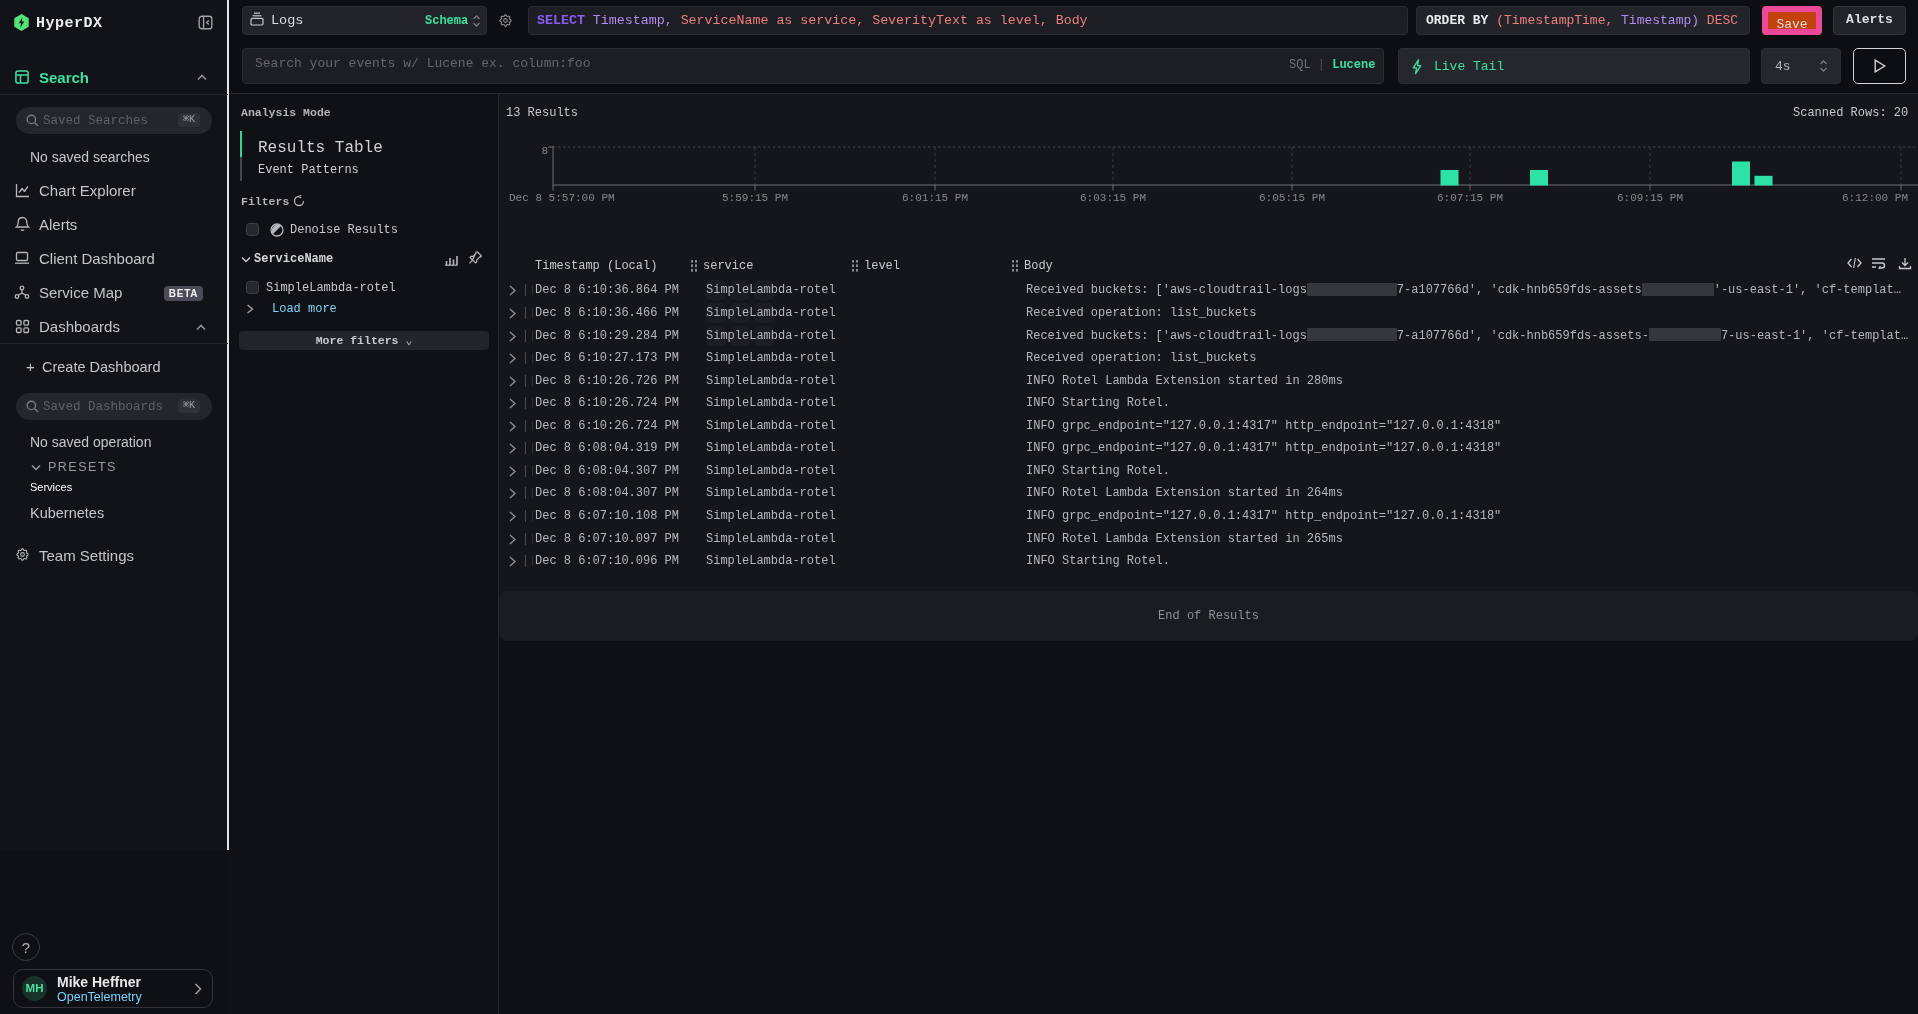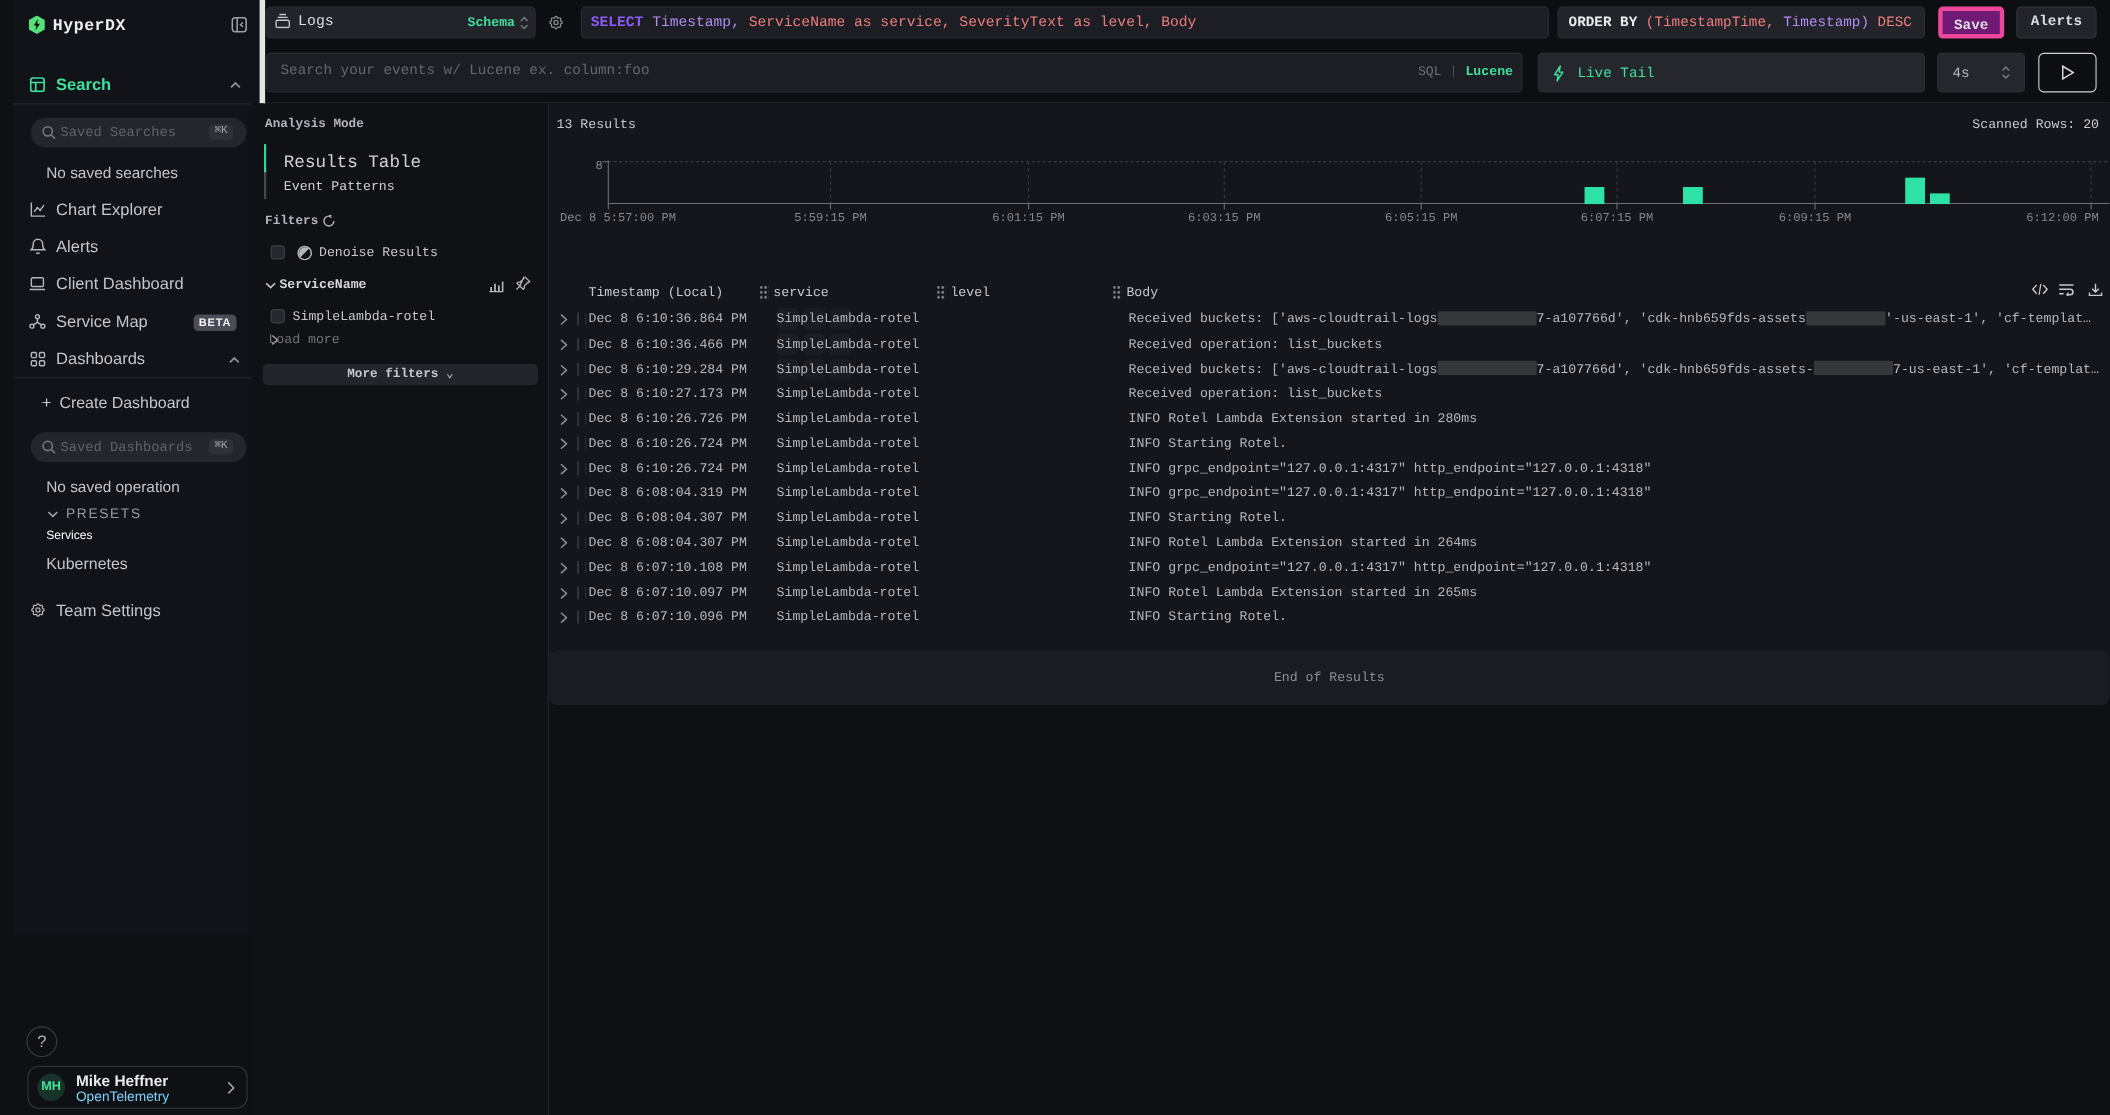--- a/index.html
+++ b/index.html
@@ -3,22 +3,22 @@
 <meta charset="utf-8">
 <style>
   * { margin:0; padding:0; box-sizing:border-box; }
   html,body { width:1918px; height:1014px; overflow:hidden; background:#0f1014; }
   body { font-family:"Liberation Mono", monospace; position:relative; }
   .sans { font-family:"Liberation Sans", sans-serif; }
   .abs { position:absolute; }
   svg { display:block; }
 
   
-  #sidebar { position:absolute; left:12px; top:0; width:229px; height:850px;
-    background:#121318; border-right:5px solid #e5e5e5; }
+  #sidebar { position:absolute; left:0; top:0; width:229px; height:850px;
+    background:#121318; border-right:2px solid #e5e5e5; }
   #topbar { position:absolute; left:229px; top:0; width:1689px; height:94px;
     background:#0d0e11; border-bottom:1px solid #26272c; }
   #filters { position:absolute; left:229px; top:94px; width:270px; height:920px;
     background:#101115; border-right:1px solid #26272c; }
   #main { position:absolute; left:499px; top:94px; width:1419px; height:920px; }
   #card { position:absolute; left:0; top:0; width:1419px; height:547px;
     background:#15161b; border-radius:0 0 8px 8px; }
   .hdl { width:8px; height:12px;
     background:radial-gradient(circle, #85888e 1.1px, transparent 1.3px) -1px -1px/4px 4.5px; }
   .row { position:absolute; left:0; width:1417px; height:22px; line-height:22px;
@@ -52,21 +52,21 @@
       <circle cx="12" cy="12" r="3"></circle>
       <path d="M10.325 4.317c.426 -1.756 2.924 -1.756 3.35 0a1.724 1.724 0 0 0 2.573 1.066c1.543 -.94 3.31 .826 2.37 2.37a1.724 1.724 0 0 0 1.065 2.572c1.756 .426 1.756 2.924 0 3.35a1.724 1.724 0 0 0 -1.066 2.573c.94 1.543 -.826 3.31 -2.37 2.37a1.724 1.724 0 0 0 -2.572 1.065c-.426 1.756 -2.924 1.756 -3.35 0a1.724 1.724 0 0 0 -2.573 -1.066c-1.543 .94 -3.31 -.826 -2.37 -2.37a1.724 1.724 0 0 0 -1.065 -2.572c-1.756 -.426 -1.756 -2.924 0 -3.35a1.724 1.724 0 0 0 1.066 -2.573c-.94 -1.543 .826 -3.31 2.37 -2.37c1 .608 2.296 .07 2.572 -1.065z"></path>
     </svg>
 
     <div class="abs" style="left:299px;top:6px;width:880px;height:29px;background:#1d1e23;border:1px solid #2b2d32;border-radius:4px;"></div>
     <div class="abs" style="left:308px;top:13px;font-size:13.3px;white-space:pre"><span style="font-weight:bold;color:#8b5cf6">SELECT </span><span style="color:#b18cf2">Timestamp, </span><span style="color:#ee7e7e">ServiceName as service, SeverityText as level, Body</span></div>
 
     <div class="abs" style="left:1187px;top:6px;width:334px;height:29px;background:#232429;border:1px solid #2b2d32;border-radius:4px;"></div>
     <div class="abs" style="left:1197px;top:13px;font-size:13px;white-space:pre"><span style="font-weight:bold;color:#e9ebee">ORDER BY </span><span style="color:#ee7e7e">(TimestampTime, </span><span style="color:#b18cf2">Timestamp)</span><span style="color:#ee7e7e"> DESC</span></div>
 
-    <div class="abs" style="left:1533px;top:6px;width:60px;height:29px;background:#701a75;border:4px solid #ec4899;border-radius:4px;font-size:13px;font-weight:bold;color:#dcdee1;text-align:center;line-height:26px">Save</div>
+    <div class="abs" style="left:1533px;top:6px;width:60px;height:29px;background:#c2410c;border:6px solid #ec4899;border-radius:4px;font-size:13px;font-weight:normal;color:#dcdee1;text-align:center;line-height:26px">Save</div>
     <div class="abs" style="left:1604px;top:6px;width:73px;height:29px;background:#232429;border:1px solid #33353b;border-radius:4px;font-size:13px;font-weight:bold;color:#dcdee1;text-align:center;line-height:26px">Alerts</div>
 
     <div class="abs" style="left:13px;top:48px;width:1142px;height:36px;background:#1d1e23;border:1px solid #2b2d32;border-radius:4px;"></div>
     <div class="abs" style="left:26px;top:56px;font-size:13px;color:#64676d">Search your events w/ Lucene ex. column:foo</div>
     <div class="abs" style="left:1060px;top:58px;font-size:12px;white-space:pre"><span style="color:#6f7278">SQL</span><span style="color:#4a4d53"> | </span><span style="font-weight:bold;color:#3ee09e">Lucene</span></div>
 
     <div class="abs" style="left:1169px;top:48px;width:352px;height:36px;background:#26272c;border:1px solid #2b2d32;border-radius:4px;"></div>
     <svg class="abs" style="left:1182px;top:59px" width="12" height="16" viewBox="0 0 12 17" fill="none" stroke="#3ee09e" stroke-width="1.4" stroke-linejoin="round">
       <path d="M7.5 1 L2 9.5 L5.5 9.5 L4.5 15.5 L10 7 L6.5 7 Z"></path>
     </svg>
@@ -215,21 +215,21 @@
     <svg class="abs" style="left:239px;top:156px" width="15" height="15" viewBox="0 0 15 15" fill="none" stroke="#b3b6bb" stroke-width="1.2">
       <path d="M9 1.5 L13.5 6 L12.5 7 L11.8 6.8 L8.8 9.8 L8.6 12 L7.6 13 L4.6 10 L1.5 13.3 M4.6 10 L2 7.4 L3 6.4 L5.2 6.2 L8.2 3.2 L8 2.5 Z"></path>
     </svg>
 
     <div class="abs" style="left:17px;top:187px;width:13px;height:13px;background:#26272d;border:1px solid #3f4147;border-radius:3.5px"></div>
     <div class="abs" style="left:37px;top:187px;font-size:12px;color:#c6c9ce">SimpleLambda-rotel</div>
 
     <svg class="abs" style="left:17px;top:210px" width="8" height="10" viewBox="0 0 8 10" fill="none" stroke="#9da0a6" stroke-width="1.4">
       <path d="M1.5 1 L6.5 5 L1.5 9"></path>
     </svg>
-    <div class="abs" style="left:15px;top:208px;font-size:12px;color:#737373">Load more</div>
+    <div class="abs" style="left:43px;top:208px;font-size:12px;color:#7dd3fc">Load more</div>
 
     <div class="abs" style="left:10px;top:237px;width:250px;height:19px;background:#24252b;border-radius:4px;text-align:center;font-size:11.5px;font-weight:bold;color:#c6c9ce;line-height:19px">More filters <span style="font-weight:normal">⌄</span></div>
   </div>
   <div id="main">
     <div id="card"></div>
     <div class="abs" style="left:7px;top:12px;font-size:12px;color:#c6c9ce">13 Results</div>
     <div class="abs" style="left:1294px;top:12px;font-size:12px;color:#c6c9ce">Scanned Rows: 20</div>
     <svg class="abs" style="left:0;top:36px" width="1419" height="80" viewBox="0 0 1419 80">
       <line x1="54" y1="17" x2="1419" y2="17" stroke="#45474d" stroke-width="1" stroke-dasharray="2.5 2.5"></line>
       <g stroke="#3a3c42" stroke-width="1" stroke-dasharray="3 3">

